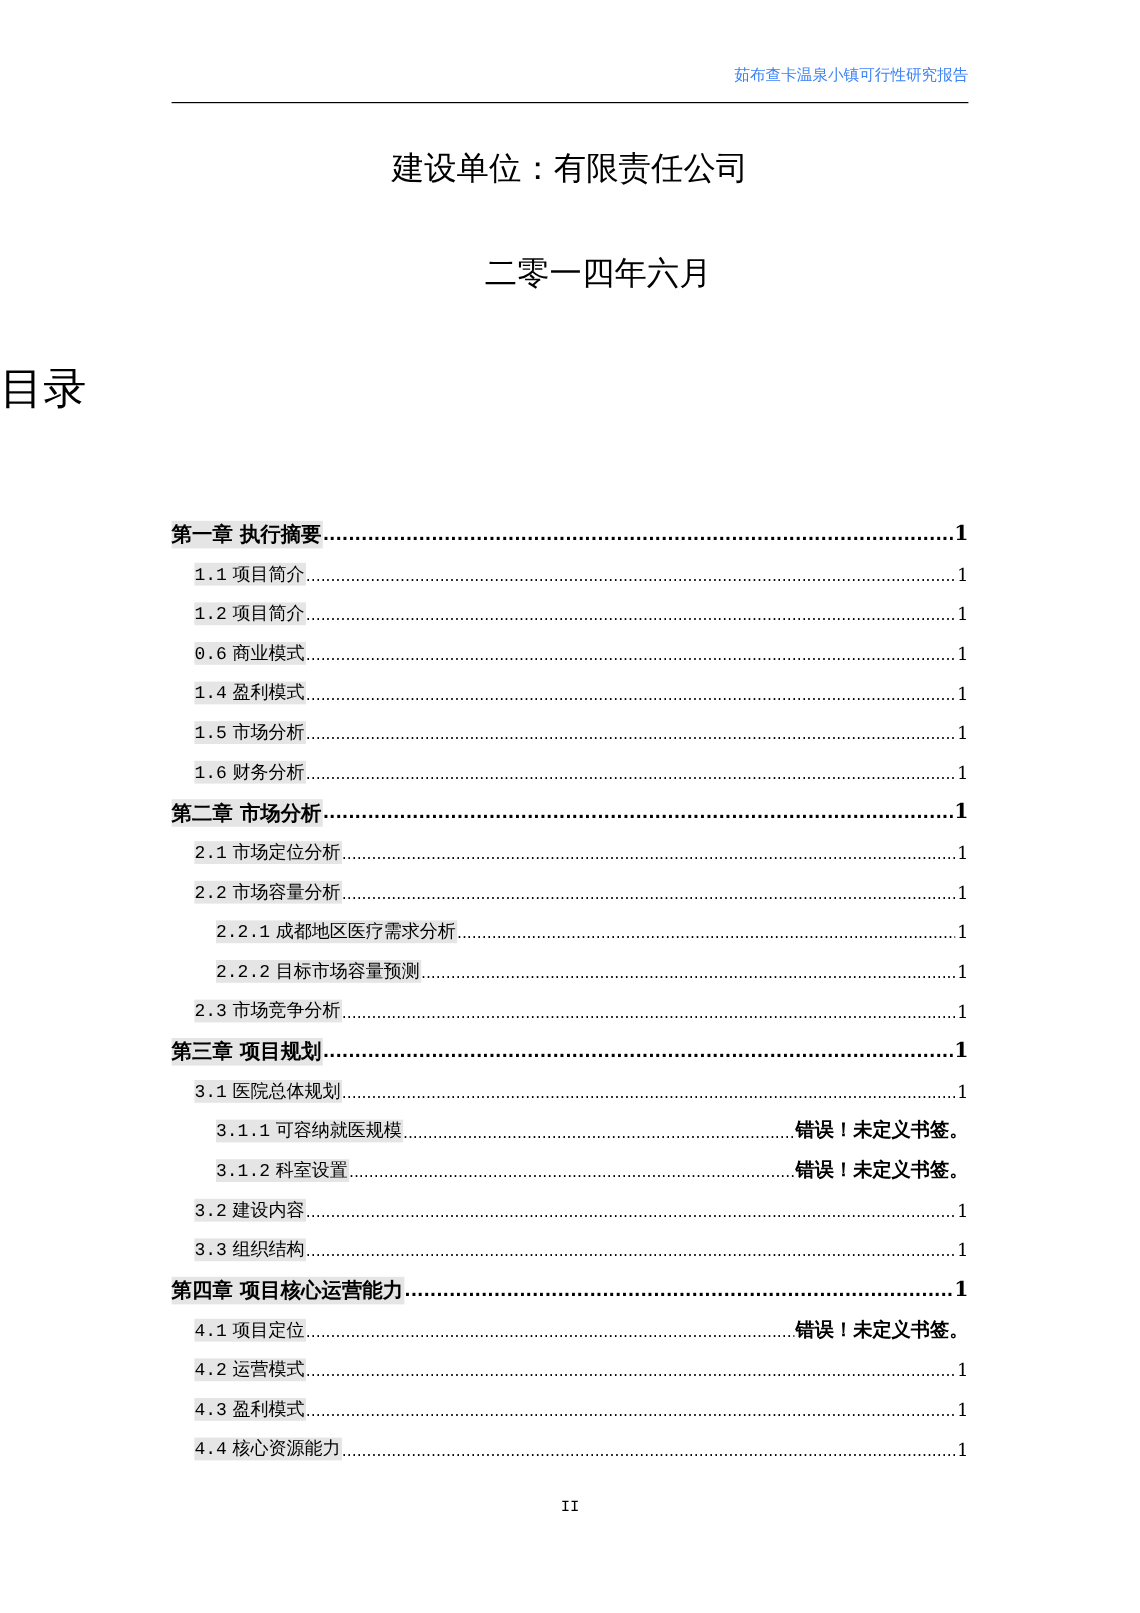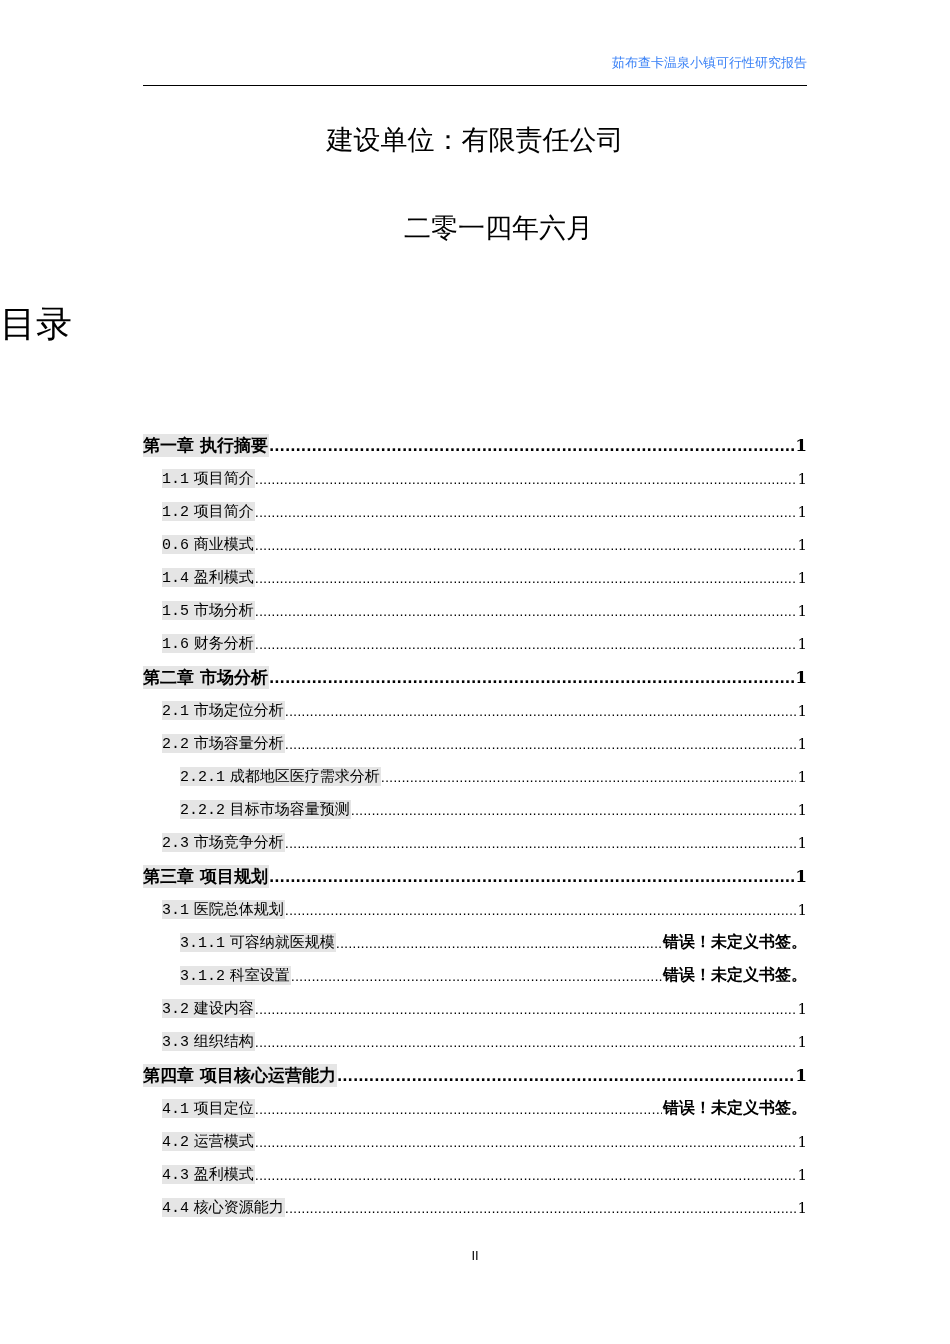--- a/index.html
+++ b/index.html
@@ -17,21 +17,21 @@
   .toc-row.l2 { padding-left: 19px; font-size: 15px; }
   .toc-row.l3 { padding-left: 37px; font-size: 15px; }
   .toc-row .label { white-space: nowrap; background: #e5e5e5; padding-right: 1px; }
   .toc-row .label .num { font-family: Liberation Mono, monospace; }
   .toc-row .leader { flex: 1; overflow: hidden; white-space: nowrap; letter-spacing: 0px; position: relative; top: 0; }
   .toc-row .leader::before { content: "............................................................................................................................................................................................................................................................................................"; font-size: 13px; }
   .toc-row.ch .leader::before { font-size: 14px; font-weight: bold; }
   .toc-row .page { white-space: nowrap; padding-left: 1px; font-family: "DejaVu Serif", "Liberation Serif", serif; }
   .toc-row .page.err { font-family: Liberation Sans, sans-serif; font-weight: bold; font-size: 16px; }
   .footer { position: absolute; left: 0; width: 950px; top: 1248px; text-align: center;
-            font-family: Liberation Sans, sans-serif; font-size: 13px; }
+            font-family: Liberation Mono, monospace; font-size: 13px; }
 </style>
 </head>
 <body>
 
 <div class="page-header">茹布查卡温泉小镇可行性研究报告</div>
 <div class="header-rule"></div>
 
 <div class="company">建设单位：有限责任公司</div>
 <div class="date">二零一四年六月</div>
 

